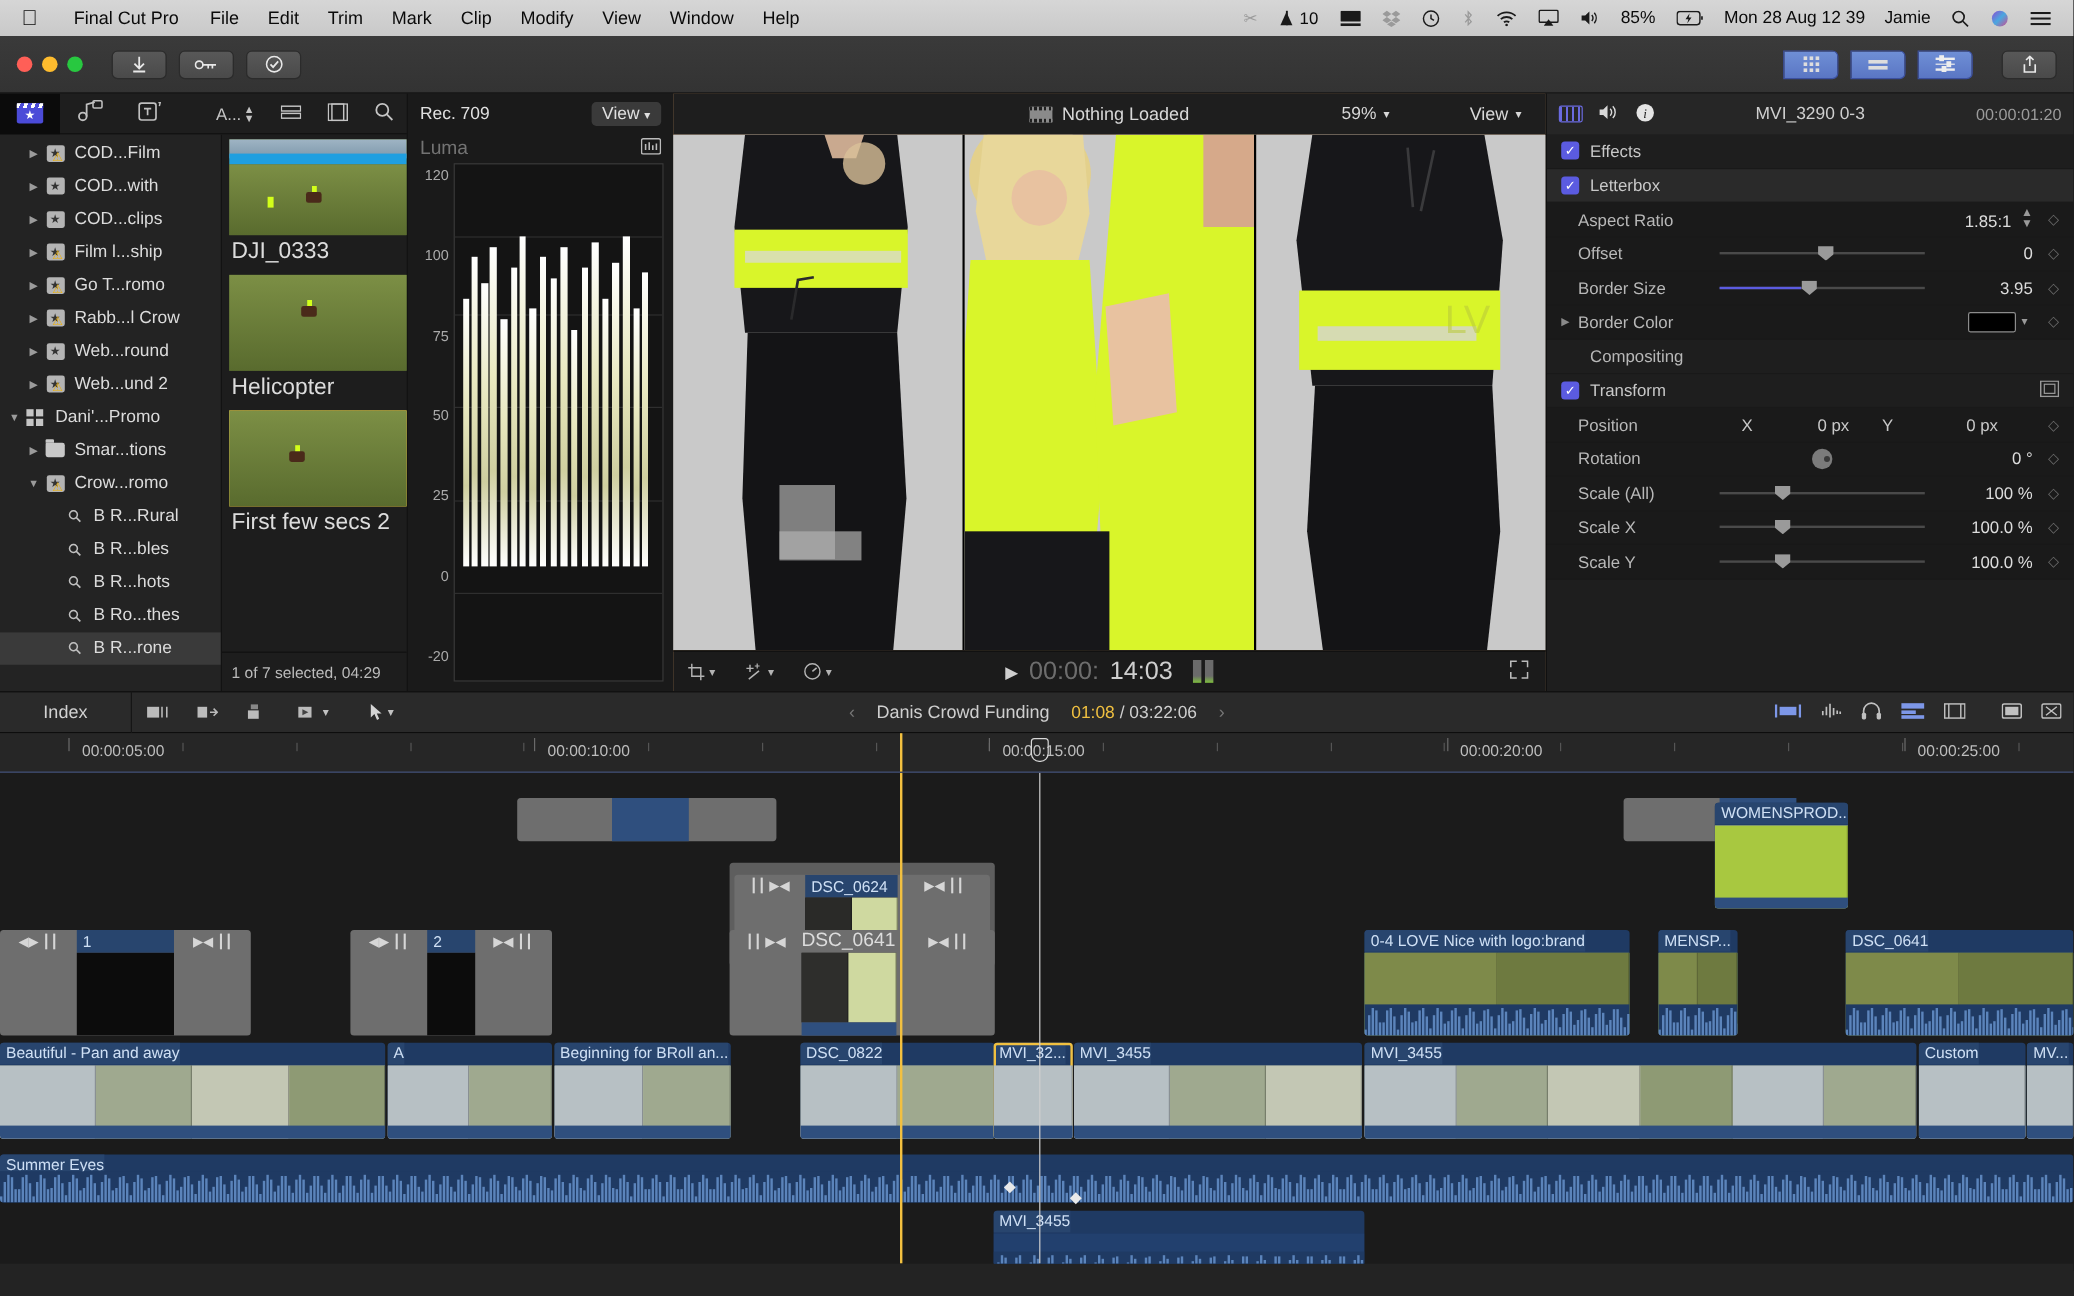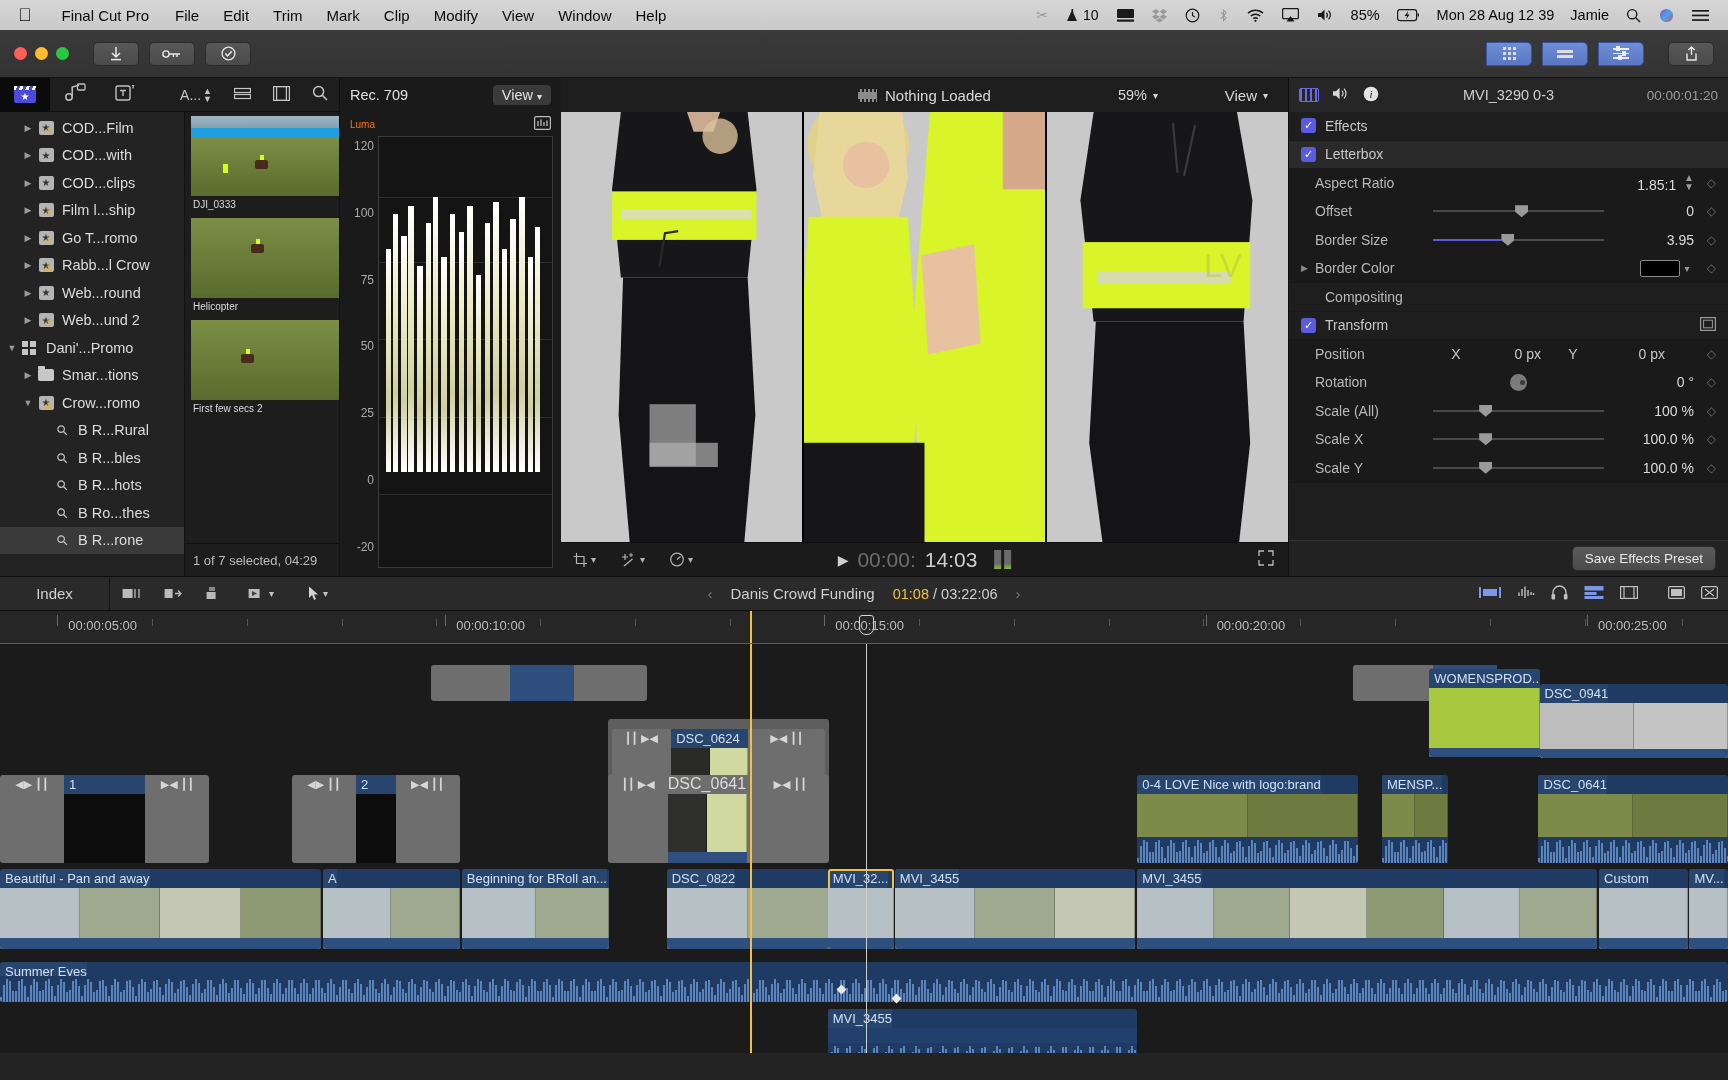--- a/index.html
+++ b/index.html
@@ -115,32 +115,32 @@
   .bthumb { width:148px; height:80px; background:#55682e; position:relative; overflow:hidden; }
   .bthumb .sky { position:absolute; top:0; left:0; right:0; height:16px;
     background:linear-gradient(#9fb4c4,#7d98ab); }
   .bthumb .sea { position:absolute; top:12px; left:0; right:0; height:9px; background:#1f9fe0; }
   .bthumb .grass { position:absolute; top:21px; left:0; right:0; bottom:0;
     background:linear-gradient(#7c8f45,#596b2e); }
   .bthumb.sel { outline:2px solid #f0c040; outline-offset:-2px; }
   .horse { position:absolute; width:13px; height:9px; background:#4a2a1a; border-radius:2px; }
   .horse:after { content:''; position:absolute; top:-5px; left:5px; width:4px; height:5px; background:#d3ff1a; }
   .rider2 { position:absolute; width:5px; height:9px; background:#d3ff1a; }
-  .bname { font-size:10px; color:#dcdcdc; padding:3px 0 4px 2px; }
+  .bname { font-size:19px; color:#dcdcdc; padding:3px 0 4px 2px; }
   #bstatus { height:33px; border-top:1px solid #111; display:flex; align-items:center;
     padding-left:8px; font-size:13px; color:#bbb; }
 
   
   #scope { width:222px; background:#1a1a1a; border-left:1px solid #121212;
     display:flex; flex-direction:column; }
   #scope-head { height:34px; display:flex; align-items:center; justify-content:space-between;
     padding:0 10px; font-size:14.5px; color:#e0e0e0; }
   #scope-head .sbtn { background:#3a3a3a; border-radius:4px; padding:2px 9px; }
   #scope-sub { height:24px; display:flex; align-items:center; justify-content:space-between;
-    padding:0 10px; font-size:10px; color:#f97316; }
+    padding:0 10px; font-size:16px; color:#737373; }
   #scope-graph { flex:1; display:flex; padding:0 8px 8px 4px; }
   .yaxis { width:34px; display:flex; flex-direction:column; justify-content:space-between;
     font-size:12px; color:#aaa; text-align:right; padding:3px 4px 14px 0; }
   .plot { flex:1; border:1px solid #3a3a3a; position:relative; background:#141414; overflow:hidden; }
   .plot .gl { position:absolute; left:0; right:0; height:1px; background:#2f2f2f; }
   .wavecol { position:absolute; bottom:22%; background:
     linear-gradient(180deg,#fff,#e8e8c0 40%,#cfcfa0 70%,#fff); }
 
   
   #viewer { flex:1; background:#fdba74; display:flex; flex-direction:column; }
@@ -895,23 +895,20 @@
               <span class="islider">
                 <span class="track"></span>
                 <span class="knob" style="left:27%"></span>
               </span>
               <span class="ival">100.0 %</span>
               <span class="ikey">◇</span>
             </div>
           </div>
       </div>
 
-      <div id="insp-foot">
-        <div class="pbtn">Save Effects Preset</div>
-      </div>
     </div>
   </div>
 
   <div id="tl-toolbar">
     <div id="tl-index">Index</div>
     <span class="tt">
       <svg width="18" height="15" viewBox="0 0 18 15">
           <rect x="0.6" y="3" width="10" height="9" fill="#bbb"></rect>
           <path d="M13 3 L13 12 M17 3 L17 12" stroke="#bbb" stroke-width="1.3"></path>
         </svg>
@@ -1051,26 +1048,20 @@
           <span class="filmstrip">
             <span class="f" style="background:#2a2a28"></span>
             <span class="f" style="background:#cfd9a0"></span>
           </span>
         </span>
         <span style="position:absolute;left:59.51020408163265px;bottom:0;width:77.14285714285714px;height:10px;background:#2f4f7e"></span>
       </div>
       <div class="clip" style="left: 1429.35px; top: 25px; width: 110.204px; height: 88px; background: rgb(31, 58, 99);"><span class="cname">WOMENSPROD...</span><span class="cbody" style="background:#c7c7c7">
           <span class="filmstrip">
             <span class="f" style="background:#a8c840"></span>
-          </span>
-        </span><span style="position:absolute;left:0;right:0;bottom:0;height:9px;background:#2f4f7e"></span></div>
-      <div class="clip" style="left: 1539.55px; top: 40px; width: 188.449px; height: 74px; background: rgb(31, 58, 99);"><span class="cname">DSC_0941</span><span class="cbody" style="background:#c7c7c7">
-          <span class="filmstrip">
-            <span class="f" style="background:#bdbdbd"></span>
-            <span class="f" style="background:#c4c4c4"></span>
           </span>
         </span><span style="position:absolute;left:0;right:0;bottom:0;height:9px;background:#2f4f7e"></span></div>
       <div class="gapclip" style="left: 608.327px; top: 131px; width: 220.408px; height: 88px; background: rgb(110, 110, 110);">
         <span style="position:absolute;left:0;top:0;width:59.51020408163265px;height:19px;display:flex;align-items:center;justify-content:center;gap:9px;color:#d6d6d6;font-size:11px">┃┃ ▶◀</span>
         <span style="position:absolute;right:0;top:0;width:77.14285714285714px;height:19px;display:flex;align-items:center;justify-content:center;gap:9px;color:#d6d6d6;font-size:11px">▶◀ ┃┃</span>
         <span class="cname" style="position:absolute;left:59.51020408163265px;width:79.3469387755102px">DSC_0641</span>
         <span style="position:absolute;left:59.51020408163265px;top:19px;width:79.3469387755102px;bottom:11px;background:#1a1a1a">
           <span class="filmstrip">
             <span class="f" style="background:#2e2e2c"></span>
             <span class="f" style="background:#cfd9a0"></span>

